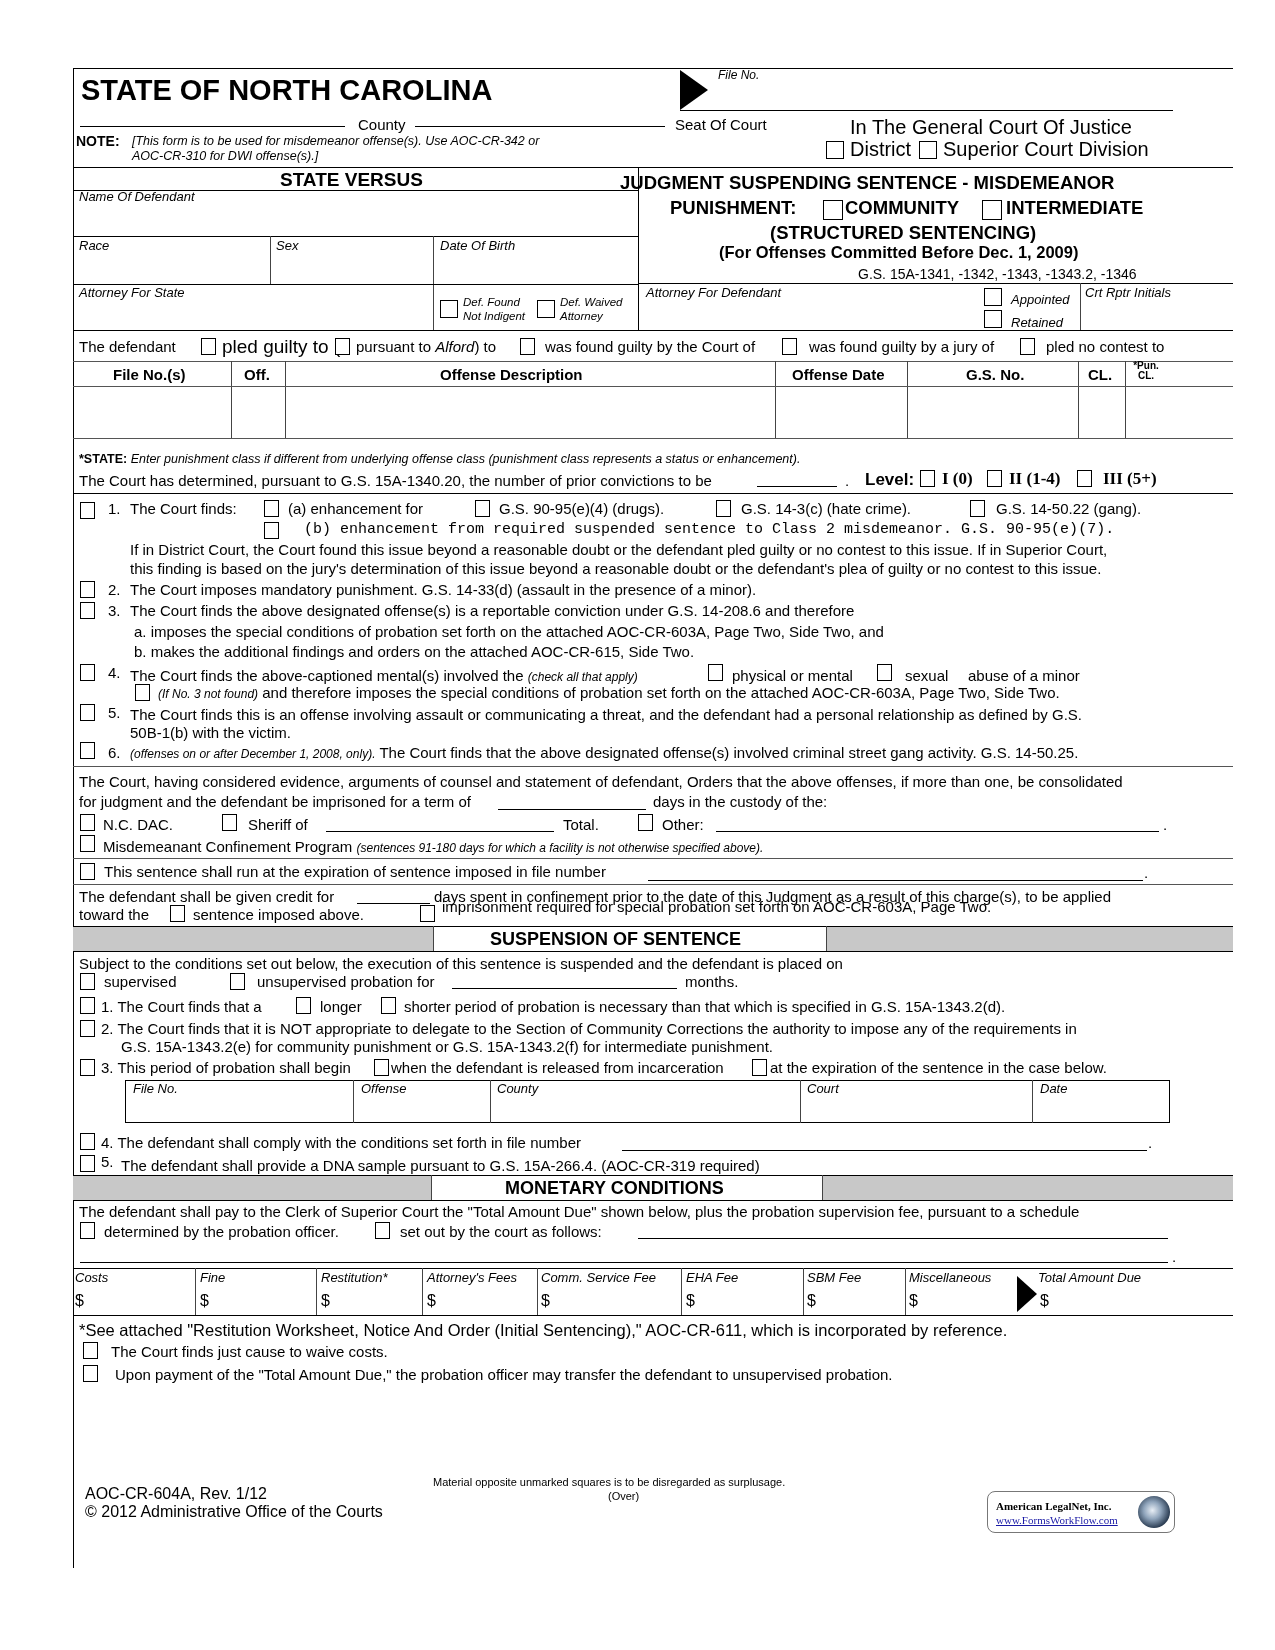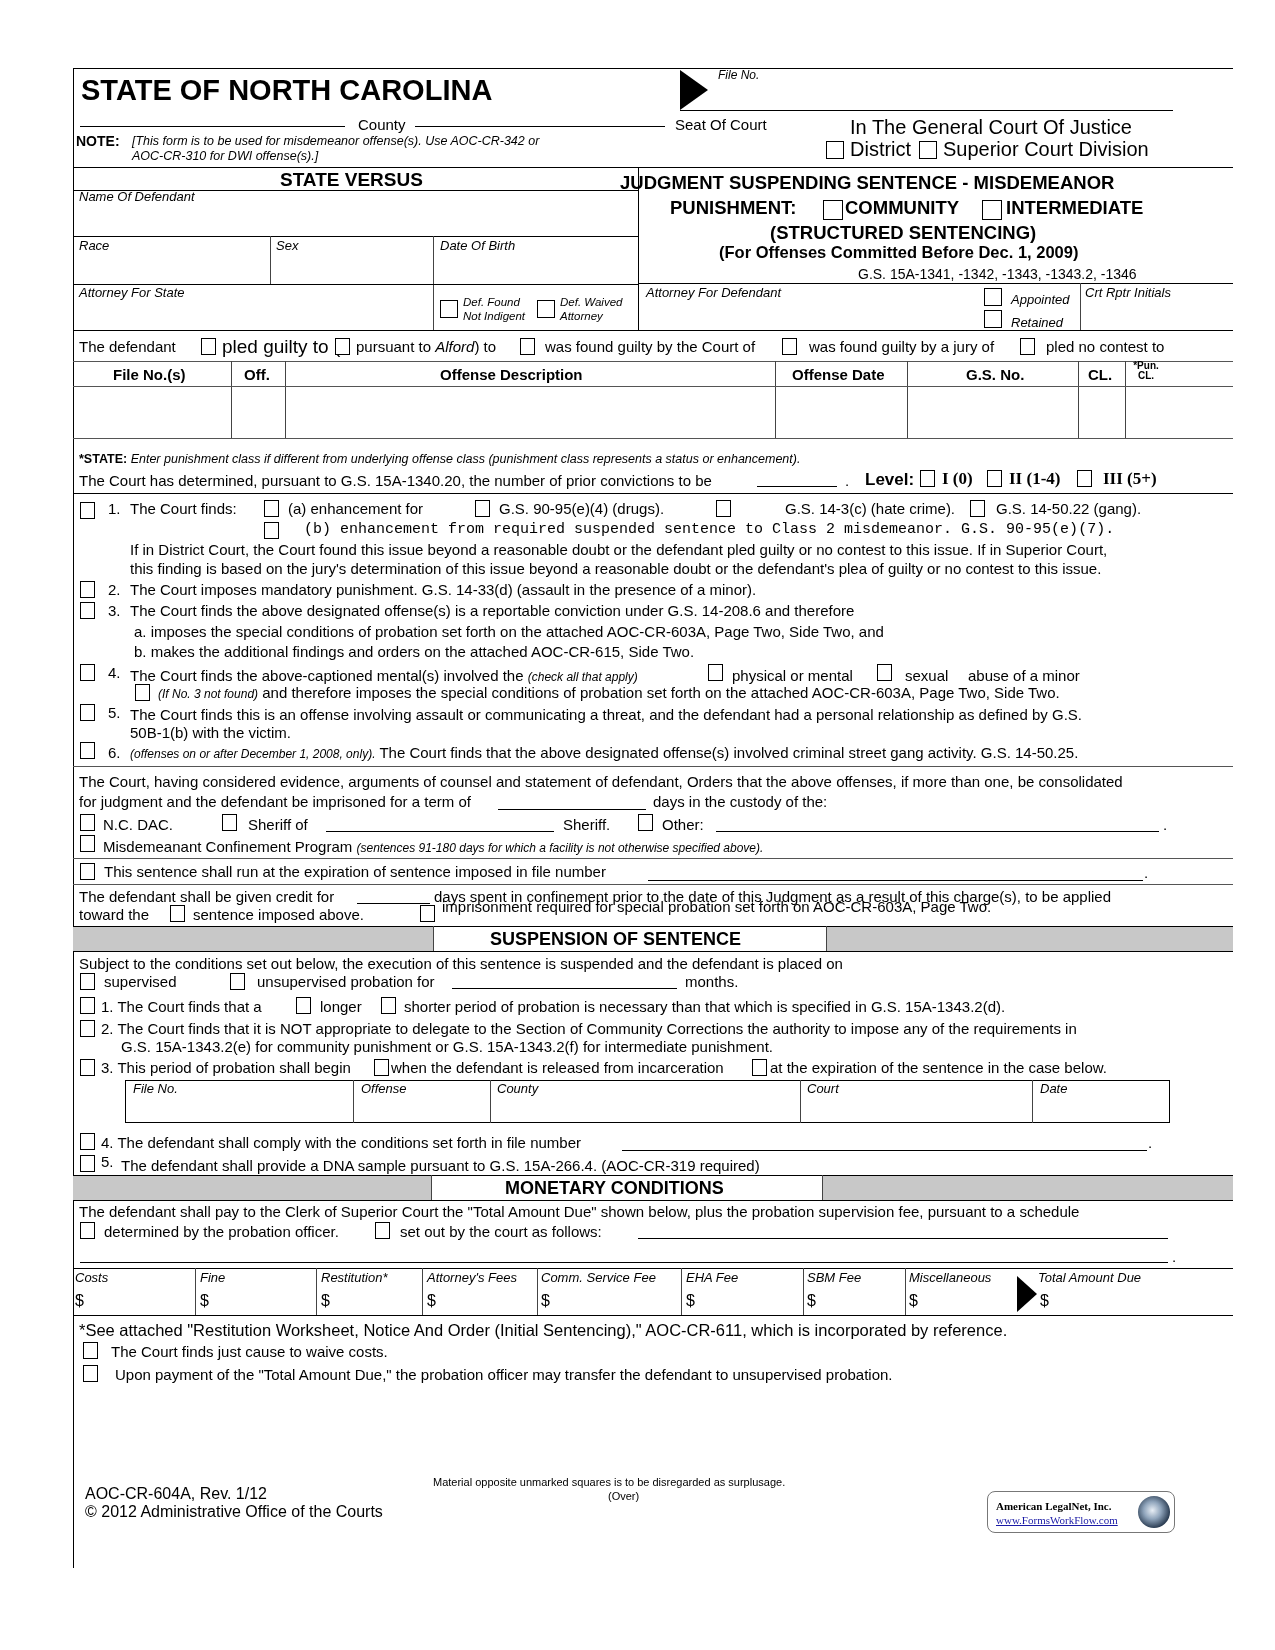--- a/index.html
+++ b/index.html
@@ -165,21 +165,21 @@
 <div class="hl thin" style="left:73px;top:493px;width:1160px;"></div>
 
 <div class="cb" style="left:80px;top:502px;"></div>
 <div class="t" style="left:108px;top:500px;">1.</div>
 <div class="t" style="left:130px;top:500px;">The Court finds:</div>
 <div class="cb" style="left:264px;top:500px;"></div>
 <div class="t" style="left:288px;top:500px;">(a) enhancement for</div>
 <div class="cb" style="left:475px;top:500px;"></div>
 <div class="t" style="left:499px;top:500px;">G.S. 90-95(e)(4) (drugs).</div>
 <div class="cb" style="left:716px;top:500px;"></div>
-<div class="t" style="left:741px;top:500px;margin-left:44px;">G.S. 14-3(c) (hate crime).</div>
+<div class="t" style="left:741px;top:500px;">G.S. 14-3(c) (hate crime).</div>
 <div class="cb" style="left:970px;top:500px;"></div>
 <div class="t" style="left:996px;top:500px;">G.S. 14-50.22 (gang).</div>
 <div class="cb" style="left:264px;top:522px;"></div>
 <div class="t" style="left:304px;top:521px;font-family:Liberation Mono, monospace;">(b) enhancement from required suspended sentence to Class 2 misdemeanor. G.S. 90-95(e)(7).</div>
 <div class="t" style="left:130px;top:541px;">If in District Court, the Court found this issue beyond a reasonable doubt or the defendant pled guilty or no contest to this issue. If in Superior Court,</div>
 <div class="t" style="left:130px;top:560px;">this finding is based on the jury's determination of this issue beyond a reasonable doubt or the defendant's plea of guilty or no contest to this issue.</div>
 
 <div class="cb" style="left:80px;top:581px;"></div>
 <div class="t" style="left:108px;top:581px;">2.</div>
 <div class="t" style="left:130px;top:581px;">The Court imposes mandatory punishment. G.S. 14-33(d) (assault in the presence of a minor).</div>
@@ -226,21 +226,21 @@
 <div class="uline" style="left:498px;top:809px;width:148px;"></div>
 <input class="field" style="left: 500px; top: 791px; width: 144px; height: 18px;">
 <div class="t" style="left:653px;top:793px;">days in the custody of the:</div>
 
 <div class="cb" style="left:80px;top:814px;"></div>
 <div class="t" style="left:103px;top:816px;">N.C. DAC.</div>
 <div class="cb" style="left:222px;top:814px;"></div>
 <div class="t" style="left:248px;top:816px;">Sheriff of</div>
 <div class="uline" style="left:326px;top:831px;width:228px;"></div>
 <input class="field" style="left: 328px; top: 813px; width: 224px; height: 18px;">
-<div class="t" style="left:563px;top:816px;">Sheriff.</div>
+<div class="t" style="left:563px;top:816px;">Total.</div>
 <div class="cb" style="left:638px;top:814px;"></div>
 <div class="t" style="left:662px;top:816px;">Other:</div>
 <div class="uline" style="left:716px;top:831px;width:443px;"></div>
 <input class="field" style="left: 718px; top: 813px; width: 440px; height: 18px;">
 <div class="t" style="left:1163px;top:816px;">.</div>
 
 <div class="cb" style="left:80px;top:835px;"></div>
 <div class="t" style="left:103px;top:838px;">
   <span>Misdemeanant Confinement Program</span>
   <span class="it" style="font-size:12px;">(sentences 91-180 days for which a facility is not otherwise specified above).</span>

